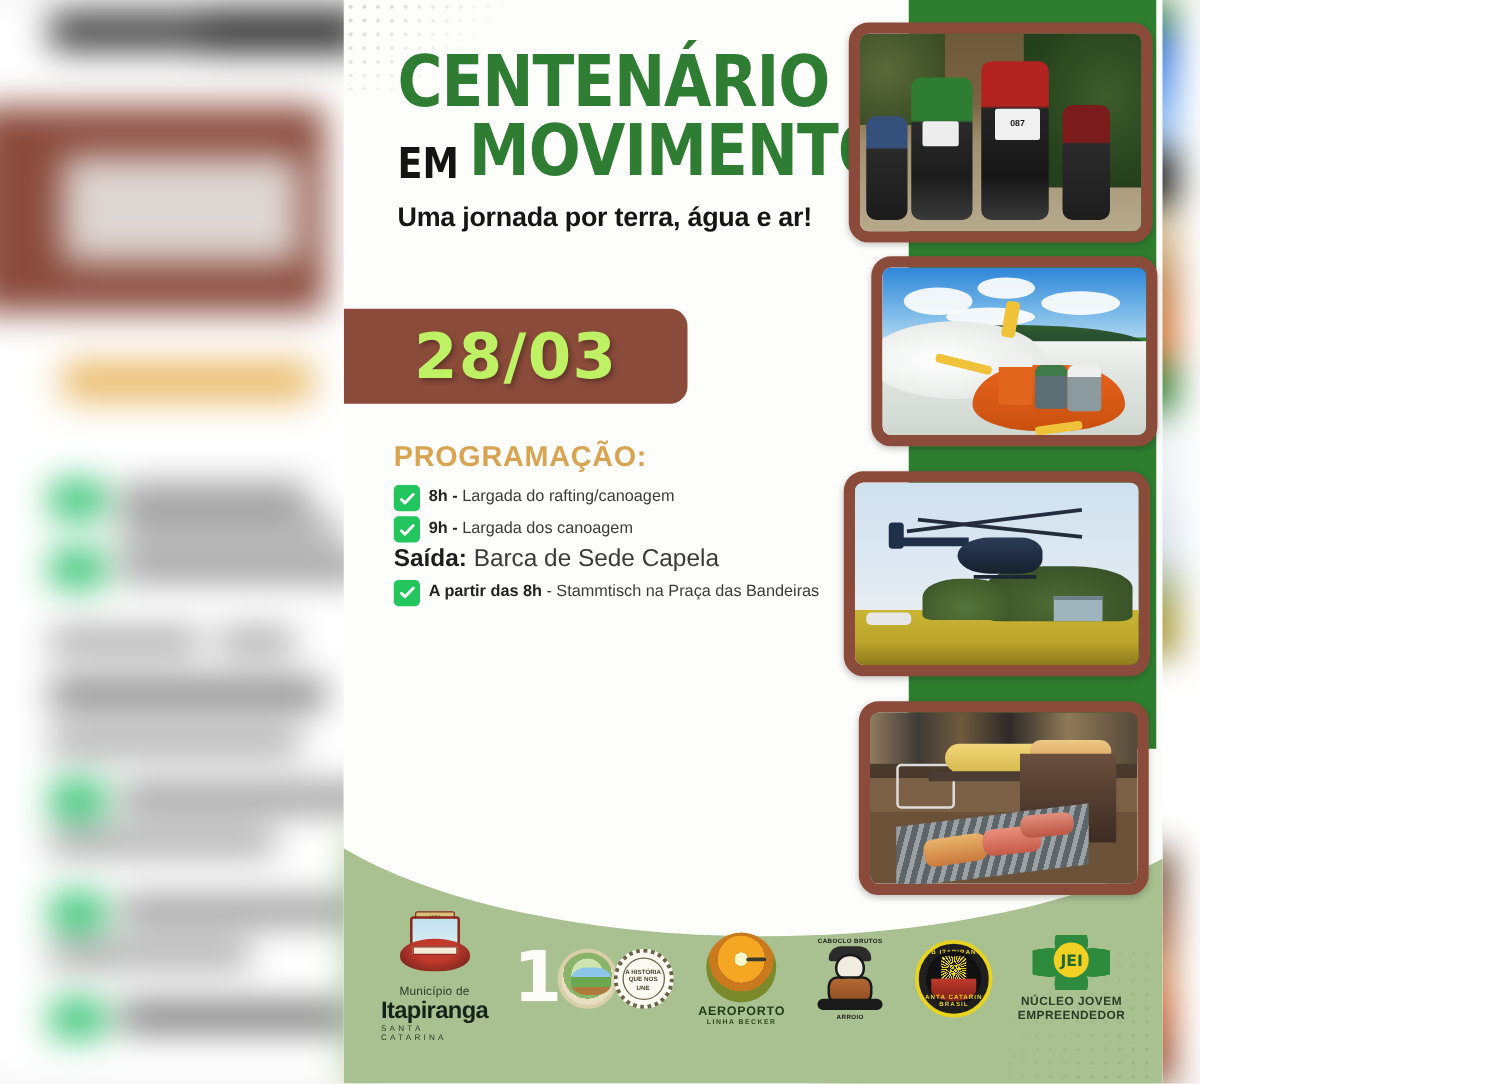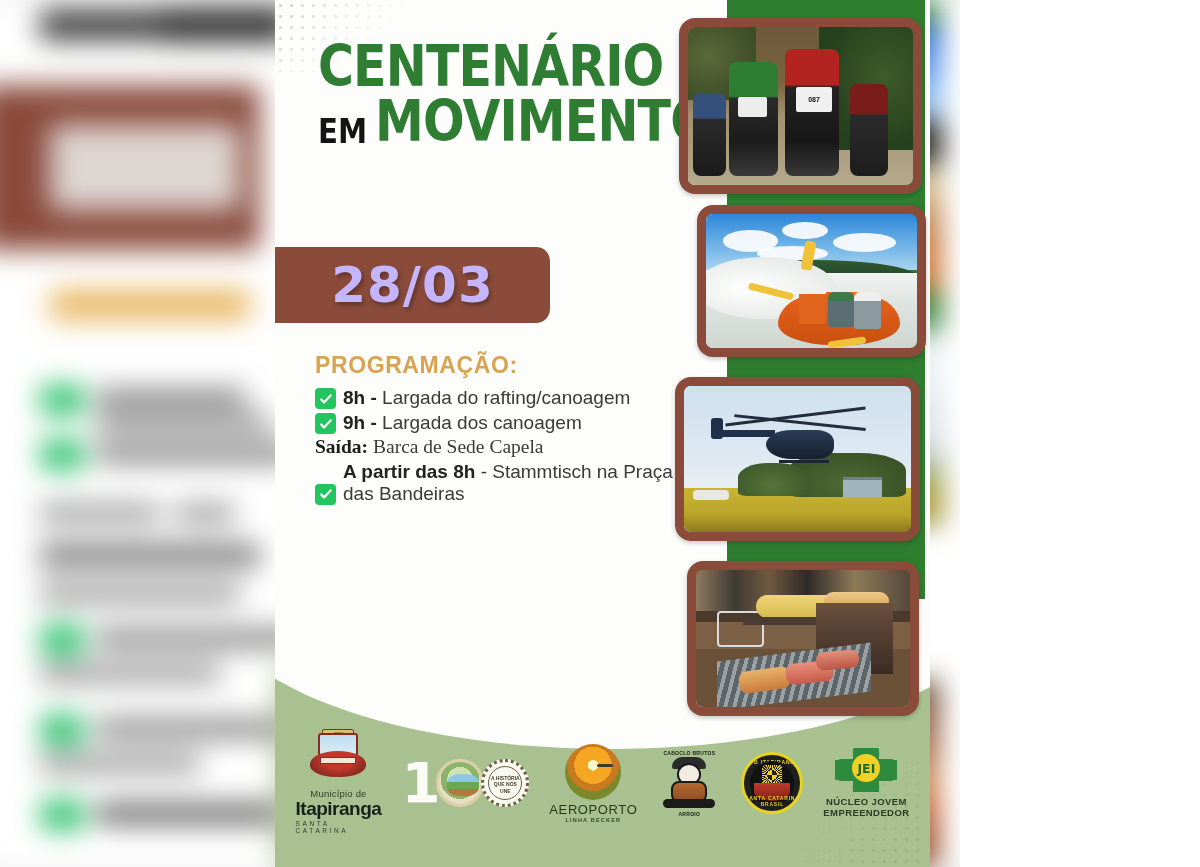--- a/index.html
+++ b/index.html
@@ -204,50 +204,49 @@
   
   .date-badge {
     position: absolute; left: 0; top: 247px;
     width: 275px; height: 76px;
     background: #8b4b3b;
     border-top-right-radius: 14px;
     border-bottom-right-radius: 14px;
     display: flex; align-items: center; justify-content: center;
   }
   .date-text {
-    font-size: 50px; font-weight: 900; color: #c4b5fd;
+    font-size: 50px; font-weight: 900; color: #bef264;
     letter-spacing: 1px;
     font-family: "DejaVu Sans", sans-serif;
     text-shadow: 2px 3px 4px rgba(0,0,0,.30);
   }
 
   
   .prog { position: absolute; left: 40px; top: 352px; width: 390px; }
   .prog-title {
     font-size: 23px; font-weight: 800; color: #d9a452;
     letter-spacing: .6px; margin-bottom: 6px;
   }
   .prog-list { display: flex; flex-direction: column; }
   .prog-item {
-    display: flex; align-items: flex-end; gap: 7px;
-    font-size: 19px; line-height: 1.16; color: #3a3a3a;
+    display: flex; align-items: center; gap: 7px;
+    font-size: 13px; line-height: 1.16; color: #3a3a3a;
     margin-bottom: 1px;
   }
   .chk {
     flex: 0 0 auto; width: 21px; height: 21px; margin-top: 3px;
     background: #22c55e; border-radius: 4px;
     display: flex; align-items: center; justify-content: center;
   }
   .chk svg { width: 14px; height: 14px; display: block; }
   .prog-text { flex: 1 1 auto; }
   .prog-text b { color: #222; font-weight: 800; }
   .prog-note {
     font-size: 19.5px; line-height: 1.16; color: #3a3a3a;
     margin: 1px 0 2px 0;
-    font-family: Liberation Serif, serif;
   }
   .prog-note b { color: #1d1d1d; font-weight: 800; }
 
   
   .photo {
     position: absolute;
     border: 9px solid #8b4b3b;
     border-radius: 16px;
     overflow: hidden;
     box-shadow: 0 2px 5px rgba(0,0,0,.22);
@@ -376,21 +375,21 @@
     line-height:1.25; padding-top:8px; font-weight:700;
   }
 
   
   .aero-circle {
     width: 56px; height: 56px; border-radius: 50%;
     background: radial-gradient(circle at 50% 38%, #fff6c9 0 12%, #f5a623 12% 42%, #c97a1e 42% 58%, #7a8a2a 58% 78%, #4f6b24 78% 100%);
     position: relative; overflow: hidden;
   }
   .aero-plane { position:absolute; right:8px; top:20px; width:16px; height:3px; background:#3a3a2a; border-radius:2px; }
-  .aero-t1 { font-size: 13px; font-weight: 400; color: #1f3a14; letter-spacing: .6px; margin-top:2px; }
+  .aero-t1 { font-size: 10px; font-weight: 700; color: #1f3a14; letter-spacing: .6px; margin-top:2px; }
   .aero-t2 { font-size: 5.5px; font-weight: 700; color: #2b4a1c; letter-spacing: 1.2px; }
 
   
   .mascot { width: 64px; height: 64px; position: relative; }
   .mascot-head {
     position:absolute; left:20px; top:12px; width:24px; height:22px;
     background:#f1ece0; border:2px solid #1a1a1a; border-radius: 50% 50% 45% 45%;
   }
   .mascot-hat {
     position:absolute; left:15px; top:6px; width:34px; height:12px;
@@ -529,20 +528,21 @@
       <div class="footer-curve"></div>
     </div>
     <div class="dots-br"></div>
 
     <div class="headline">
       <div class="h-cent">CENTENÁRIO</div>
       <div class="h-row2">
         <span class="h-em">EM</span>
         <span class="h-mov">MOVIMENTO</span>
       </div>
+      <div class="h-sub">Uma jornada por terra, água e ar!</div>
     </div>
 
     <div class="date-badge">
       <span class="date-text">28/03</span>
     </div>
 
     <div class="prog">
       <div class="prog-title">PROGRAMAÇÃO:</div>
       <div class="prog-list">
 

